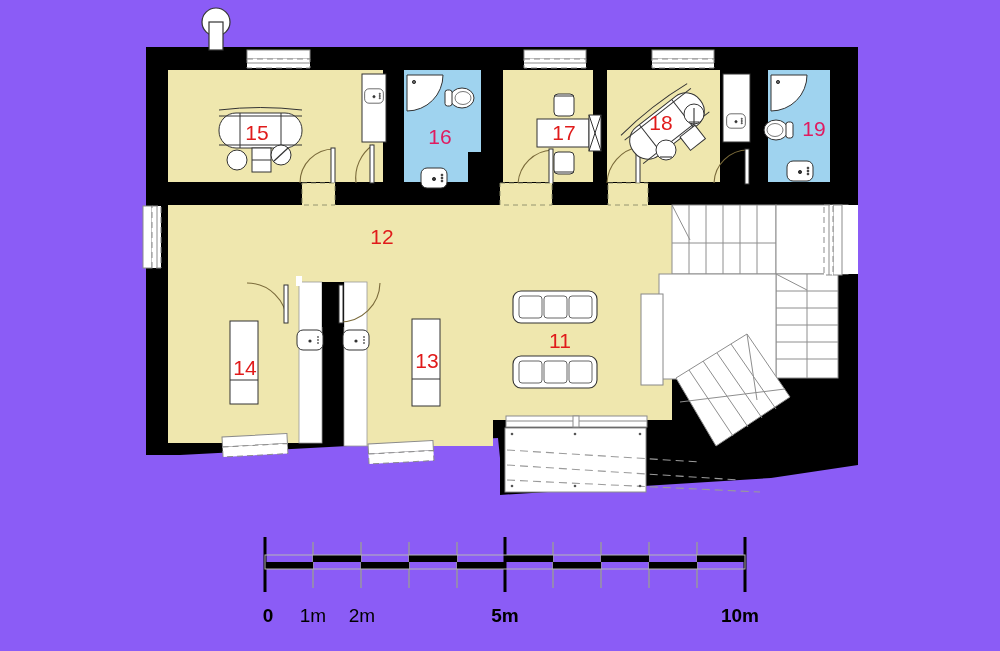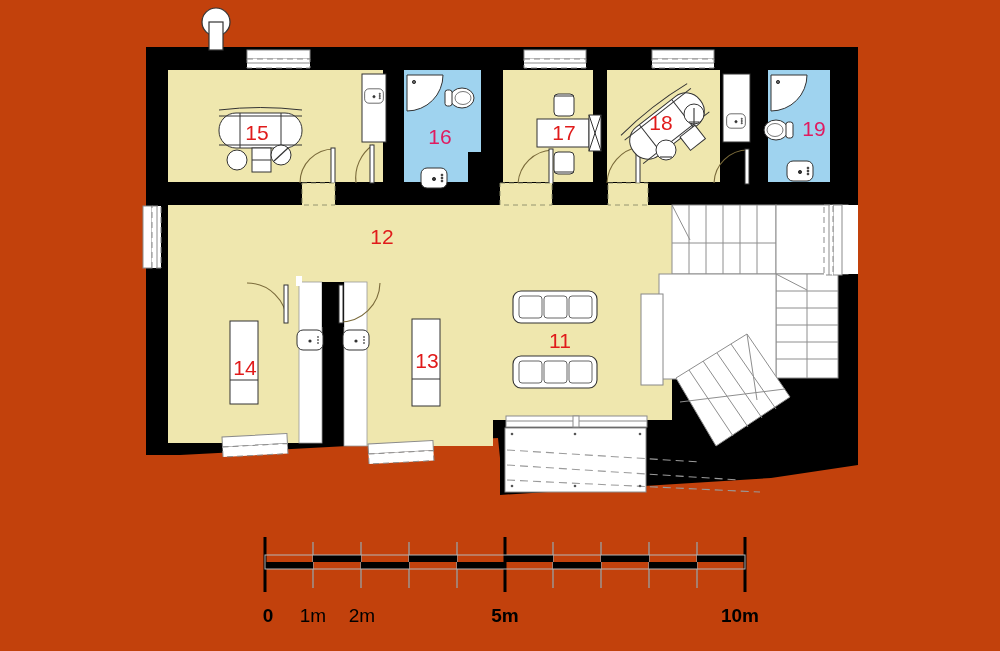--- a/index.html
+++ b/index.html
@@ -1,18 +1,18 @@
 <!DOCTYPE html>
 <html><head>
 <meta charset="utf-8">
 <style>
   html,body{margin:0;padding:0;background:#ffffff;}
   body{width:1000px;height:651px;overflow:hidden;
        font-family:"Liberation Sans", sans-serif;}
-  #stage{position:relative;width:1000px;height:651px;background:#c2410c;}
+  #stage{position:relative;width:1000px;height:651px;background:#8b5cf6;}
   svg{display:block;}
   .rm-label{font-family:"Liberation Sans", sans-serif;font-size:21px;font-weight:400;fill:#e01b1b;}
   .rm-label.pink{fill:#e01b60;}
   .scale-num{font-family:"Liberation Sans", sans-serif;font-size:19px;font-weight:bold;fill:#000;}
   .scale-num.light{font-weight:400;}
 </style>
 </head>
 <body>
 
 <div id="stage">

